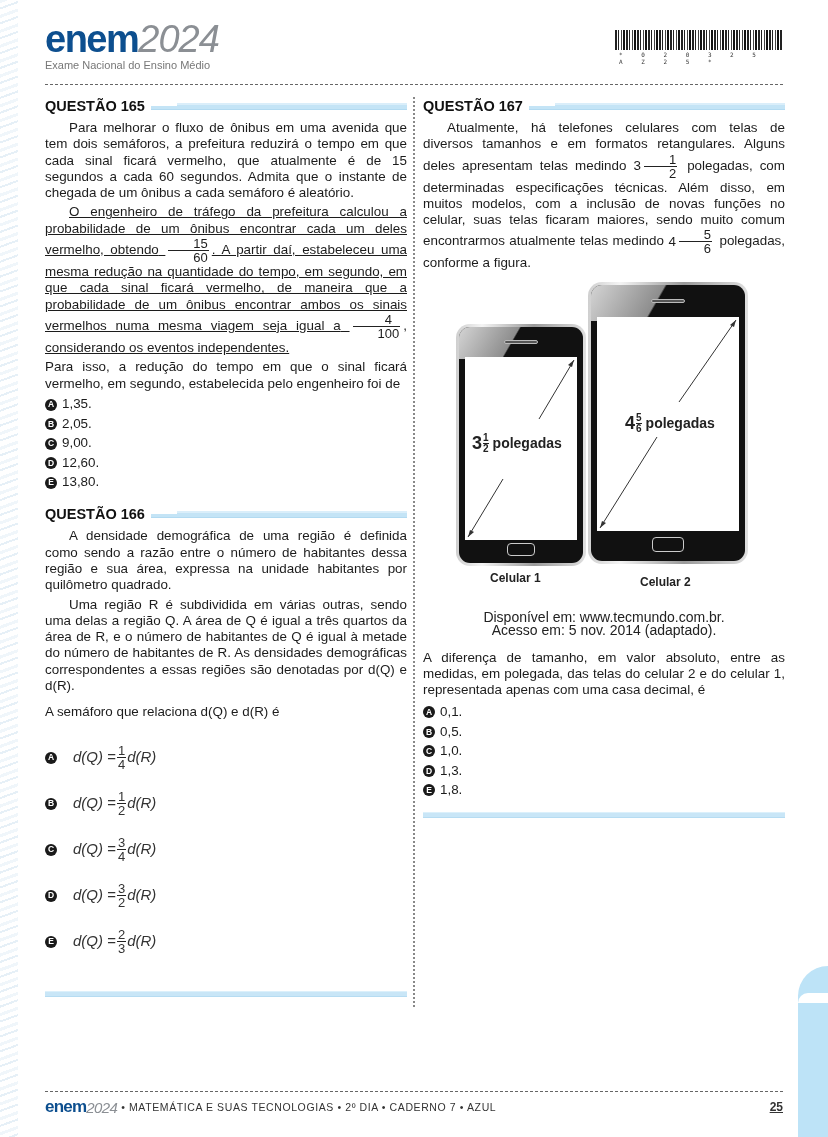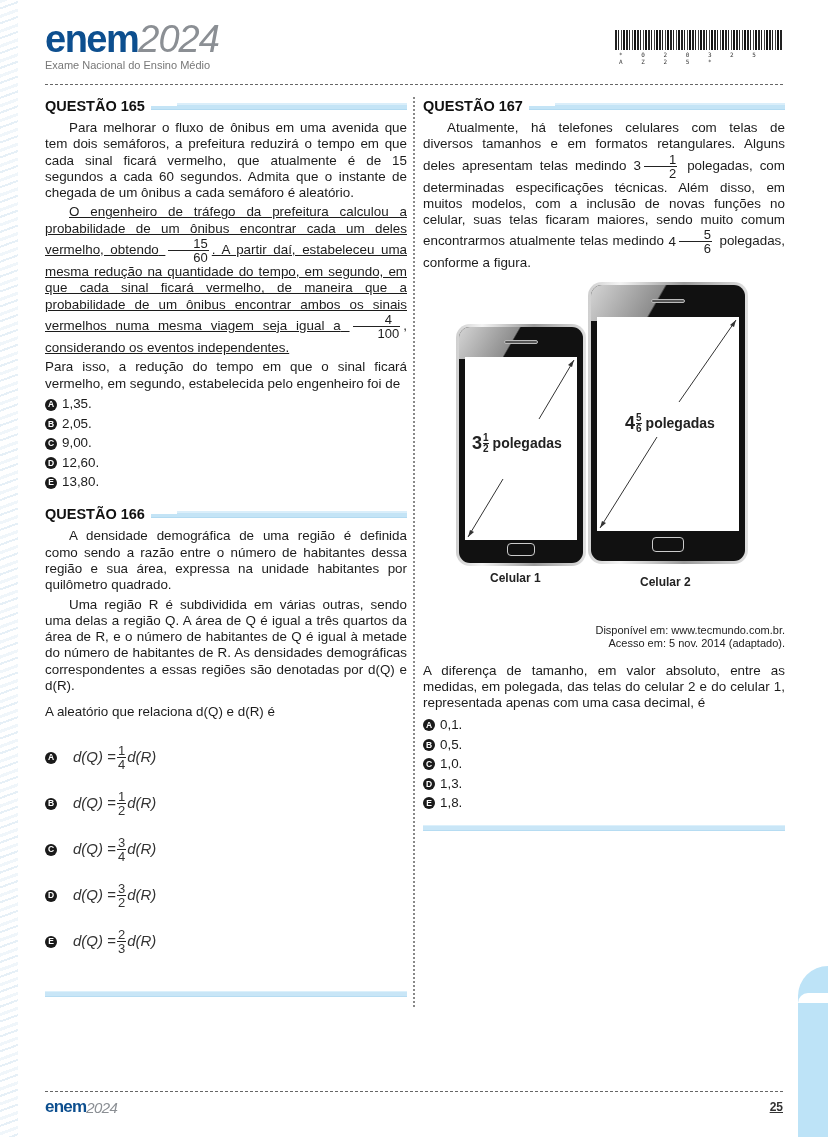--- a/index.html
+++ b/index.html
@@ -75,21 +75,21 @@
   .phone-speaker { position: absolute; left: 50%; transform: translateX(-50%); width: 34px; height: 4px; border: 1px solid #bbb; border-radius: 3px; background: #555; }
   .phone-screen { position: absolute; background: #fff; }
   .phone-home { position: absolute; left: 50%; transform: translateX(-50%); width: 28px; height: 13px; border: 1.5px solid #ccc; border-radius: 4px; }
   .diag { position: absolute; left: 0; top: 0; }
   .size-label { position: absolute; font-weight: bold; font-size: 14px; color: #222; display: flex; align-items: center; background: transparent; }
   .size-label .big { font-size: 18px; margin-right: 1px; }
   .size-label .sfrac { display: inline-block; text-align: center; font-size: 10px; line-height: 10px; margin-right: 4px; }
   .size-label .sfrac span { display: block; }
   .size-label .sfrac .n { border-bottom: 1.5px solid #222; }
   .phone-caption { position: absolute; font-weight: bold; font-size: 12px; color: #222; }
-  .source { text-align: right; font-size: 11px; line-height: 13.5px; color: #222; margin-top: 17px; }
+  .source { text-align: center; font-size: 14px; line-height: 13.5px; color: #222; margin-top: 4px; }
 
   .footer { position: absolute; left: 45px; top: 1097px; width: 738px; display: flex; align-items: center; font-size: 10.5px; letter-spacing: 0.6px; color: #333; }
   .footer .enem { color: #0d4f8f; font-weight: bold; font-size: 17px; letter-spacing: -0.8px; }
   .footer .year { color: #8b8f94; font-style: italic; font-size: 15px; letter-spacing: -0.6px; margin-right: 4px; }
   .footer .page { margin-left: auto; font-weight: bold; font-size: 12px; letter-spacing: 0; text-decoration: underline; }
 </style>
 </head>
 <body>
 
 <div class="margin-pattern"></div>
@@ -143,21 +143,21 @@
         <span>13,80.</span>
       </div>
   </div>
 
   <div class="q-head" style="margin-top:12px">
     <span class="q-title">QUESTÃO 166</span>
     <span class="q-bar"></span>
   </div>
   <p class="para">A densidade demográfica de uma região é definida como sendo a razão entre o número de habitantes dessa região e sua área, expressa na unidade habitantes por quilômetro quadrado.</p>
   <p class="para">Uma região R é subdividida em várias outras, sendo uma delas a região Q. A área de Q é igual a três quartos da área de R, e o número de habitantes de Q é igual à metade do número de habitantes de R. As densidades demográficas correspondentes a essas regiões são denotadas por d(Q) e d(R).</p>
-  <p class="para noindent gap" style="margin-top:10px">A aleatório que relaciona d(Q) e d(R) é</p>
+  <p class="para noindent gap" style="margin-top:10px">A semáforo que relaciona d(Q) e d(R) é</p>
   <div style="margin-top:14px">
     <div class="opt opt-eq">
         <span class="opt-letter">A</span>
         <span class="eq"><span class="it">d(Q)</span>&nbsp;<span>=</span><span class="frac">
             <span class="num">1</span>
             <span class="den">4</span>
           </span><span class="it">d(R)</span></span>
       </div>
     <div class="opt opt-eq">
         <span class="opt-letter">B</span>
@@ -284,14 +284,15 @@
         <span>1,8.</span>
       </div>
   </div>
   <div class="end-bar" style="margin-top:12px"></div>
 </div>
 
 <div class="rule-bottom"></div>
 <div class="footer">
   <span class="enem">enem</span>
   <span class="year">2024</span>
+  <span>• MATEMÁTICA E SUAS TECNOLOGIAS • 2º DIA • CADERNO 7 • AZUL</span>
   <span class="page">25</span>
 </div>
 
 </body></html>

